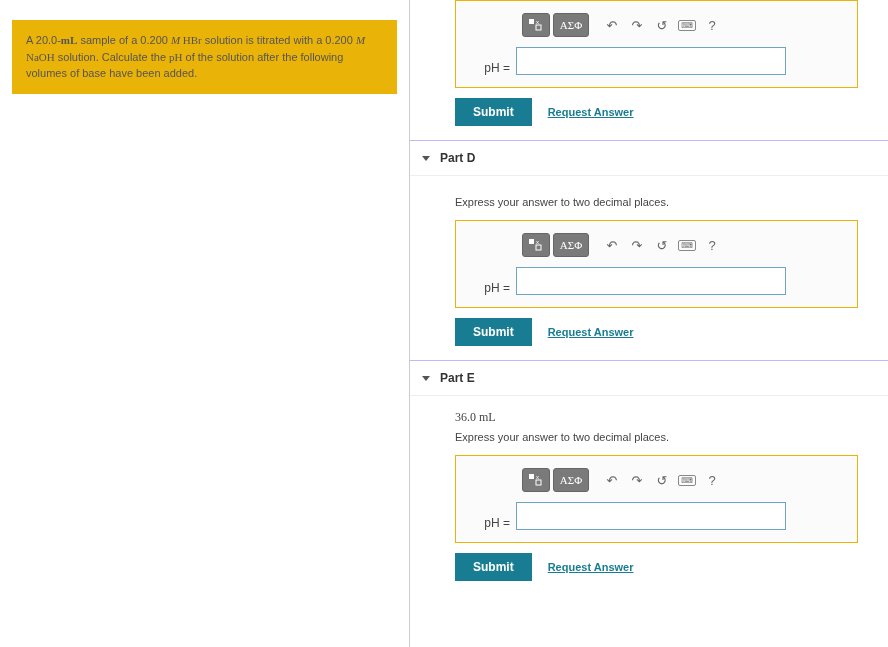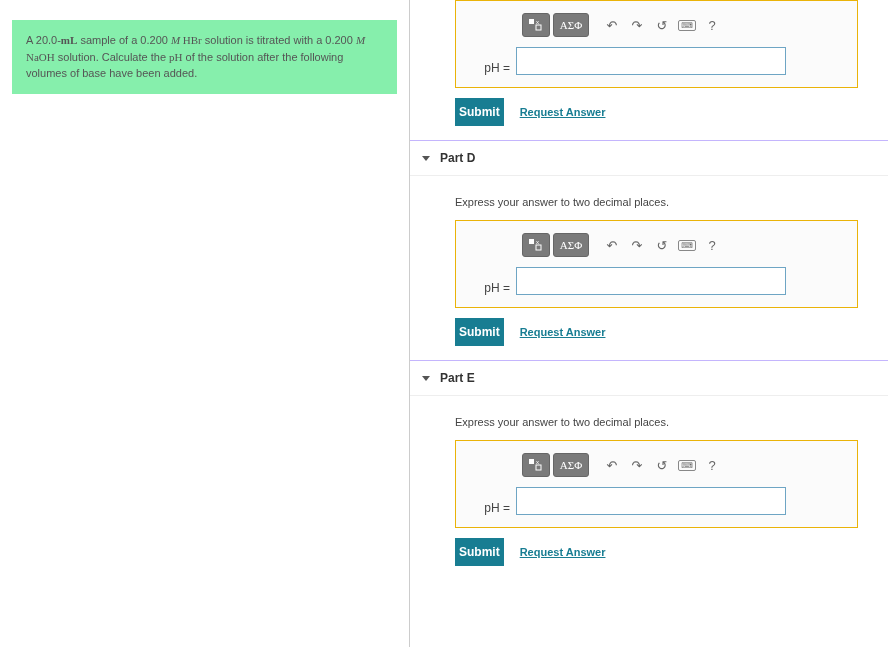--- a/index.html
+++ b/index.html
@@ -11,21 +11,21 @@
       width: 888px;
       height: 647px;
       display: flex;
     }
     .left-panel {
       width: 410px;
       padding: 20px 12px;
       border-right: 1px solid #ccc;
     }
     .problem-box {
-      background: #86efac;
+      background: #eab308;
       padding: 12px 14px;
       font-size: 11px;
       line-height: 1.5;
       color: #555;
     }
     .problem-box .serif { font-family: Georgia, "Times New Roman", serif; }
     .bold { font-weight: bold; }
     .ital { font-style: italic; }
     .right-panel {
       flex: 1;
@@ -99,21 +99,21 @@
       display: flex;
       align-items: center;
       gap: 16px;
       margin-top: 10px;
       margin-left: 0;
     }
     .submit-btn {
       background: #187d92;
       color: #fff;
       border: none;
-      padding: 7px 4px;
+      padding: 7px 18px;
       font-size: 12px;
       font-weight: bold;
       cursor: pointer;
     }
     .request-link {
       color: #187d92;
       text-decoration: underline;
       font-size: 11px;
       font-weight: bold;
       cursor: pointer;
@@ -230,20 +230,21 @@
       <button class="submit-btn">Submit</button>
       <a class="request-link">Request Answer</a>
     </div>
   </div>
 
   <div class="part-header">
     <span class="caret-down"></span>
     <span>Part E</span>
   </div>
   <div class="subquestion">
+    <div><span class="vol">36.0 mL</span></div>
     <div class="instr">Express your answer to two decimal places.</div>
   </div>
   <div class="answer-block">
     <div class="answer-frame">
       <div class="toolbar">
         <div class="tool-btn">
           <svg width="16" height="14" viewBox="0 0 16 14">
               <rect x="1" y="1" width="5" height="5" fill="#fff"></rect>
               <text x="8" y="6" font-size="6" fill="#fff">x</text>
               <rect x="8" y="7" width="5" height="5" fill="none" stroke="#fff"></rect>

